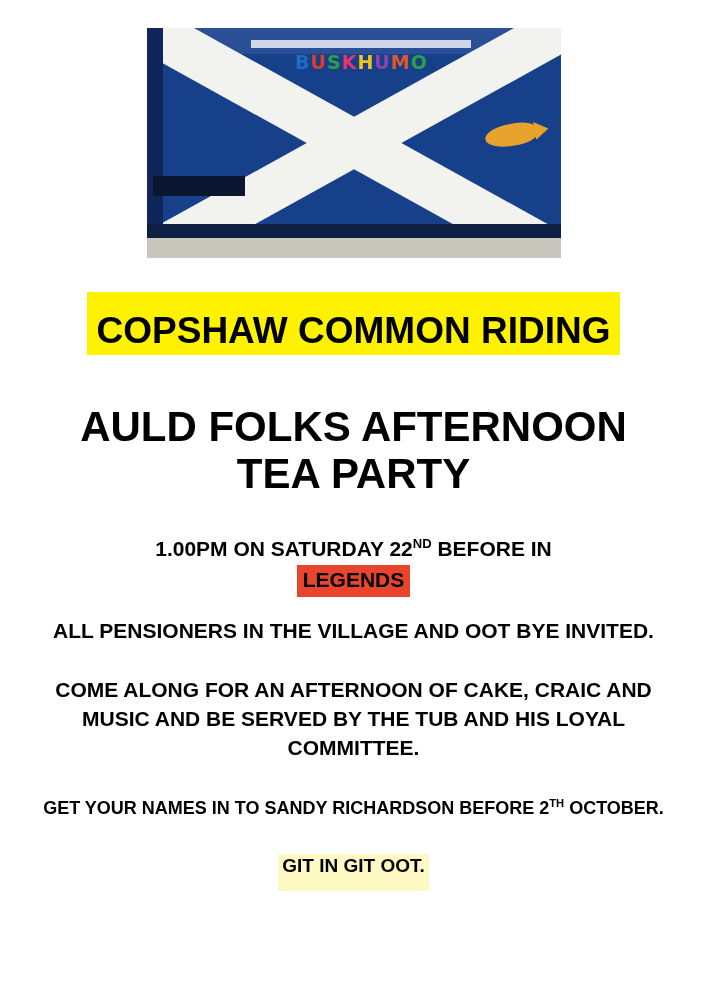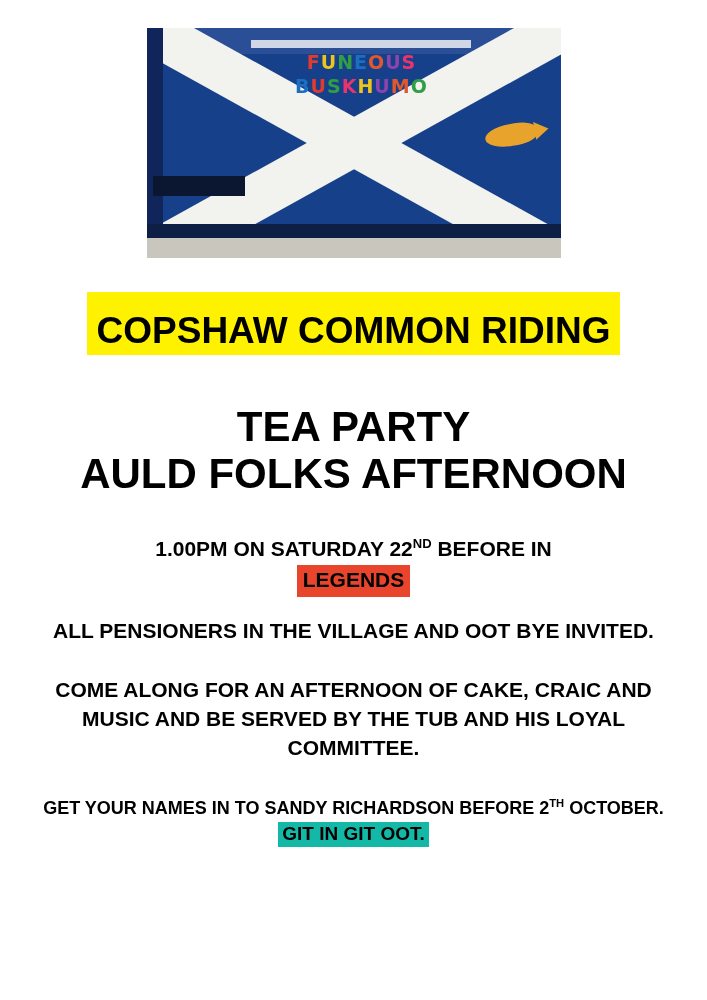--- a/index.html
+++ b/index.html
@@ -172,59 +172,57 @@
   .para-small {
     margin-top: 34px;
     width: 640px;
     text-align: center;
     font-size: 18px;
     font-weight: bold;
     line-height: 1.4;
   }
   .para-small sup { font-size: 0.62em; vertical-align: super; }
   .closer {
+    margin-top: 32px;
     font-size: 19px;
     font-weight: bold;
-    background: #14b8a6;
-    padding: 1px 4px 2px 4px;
+    background: #fef9c3;
+    padding: 1px 4px 14px 4px;
   }
 </style>
 </head>
 <body>
 
 <div class="poster">
 
   <div class="photo-wrap">
     <div class="flag">
       <div class="flag-band-top"></div>
       <div class="saltire-a"></div>
       <div class="saltire-b"></div>
       <div class="dark-block db3"></div>
       <div class="dark-block db1"></div>
       <div class="dark-block db2"></div>
       <div class="fish"></div>
       <div class="banner-bar"></div>
       <div class="banner-letters">
         <div>
-          <span class="l1">F</span><span class="l2">U</span><span class="l3">N</span><span class="l4">E</span><span class="l5">O</span><span class="l6">U</span><span class="l7">S</span>
-        </div>
-        <div>
           <span class="l4">B</span><span class="l1">U</span><span class="l3">S</span><span class="l7">K</span><span class="l2">H</span><span class="l6">U</span><span class="l5">M</span><span class="l3">O</span>
         </div>
       </div>
       <div class="flag-band-bottom2"></div>
       <div class="flag-band-bottom"></div>
     </div>
   </div>
 
   <div class="title-highlight">COPSHAW COMMON RIDING</div>
 
   <div class="headline">
+    <div>AULD FOLKS AFTERNOON</div>
     <div>TEA PARTY</div>
-    <div>AULD FOLKS AFTERNOON</div>
   </div>
 
   <div class="detail-block">
     <div>
       <span>1.00PM ON SATURDAY 22</span><sup>ND</sup><span> BEFORE IN</span>
     </div>
     <div>
       <span class="venue-highlight">LEGENDS</span>
     </div>
   </div>

